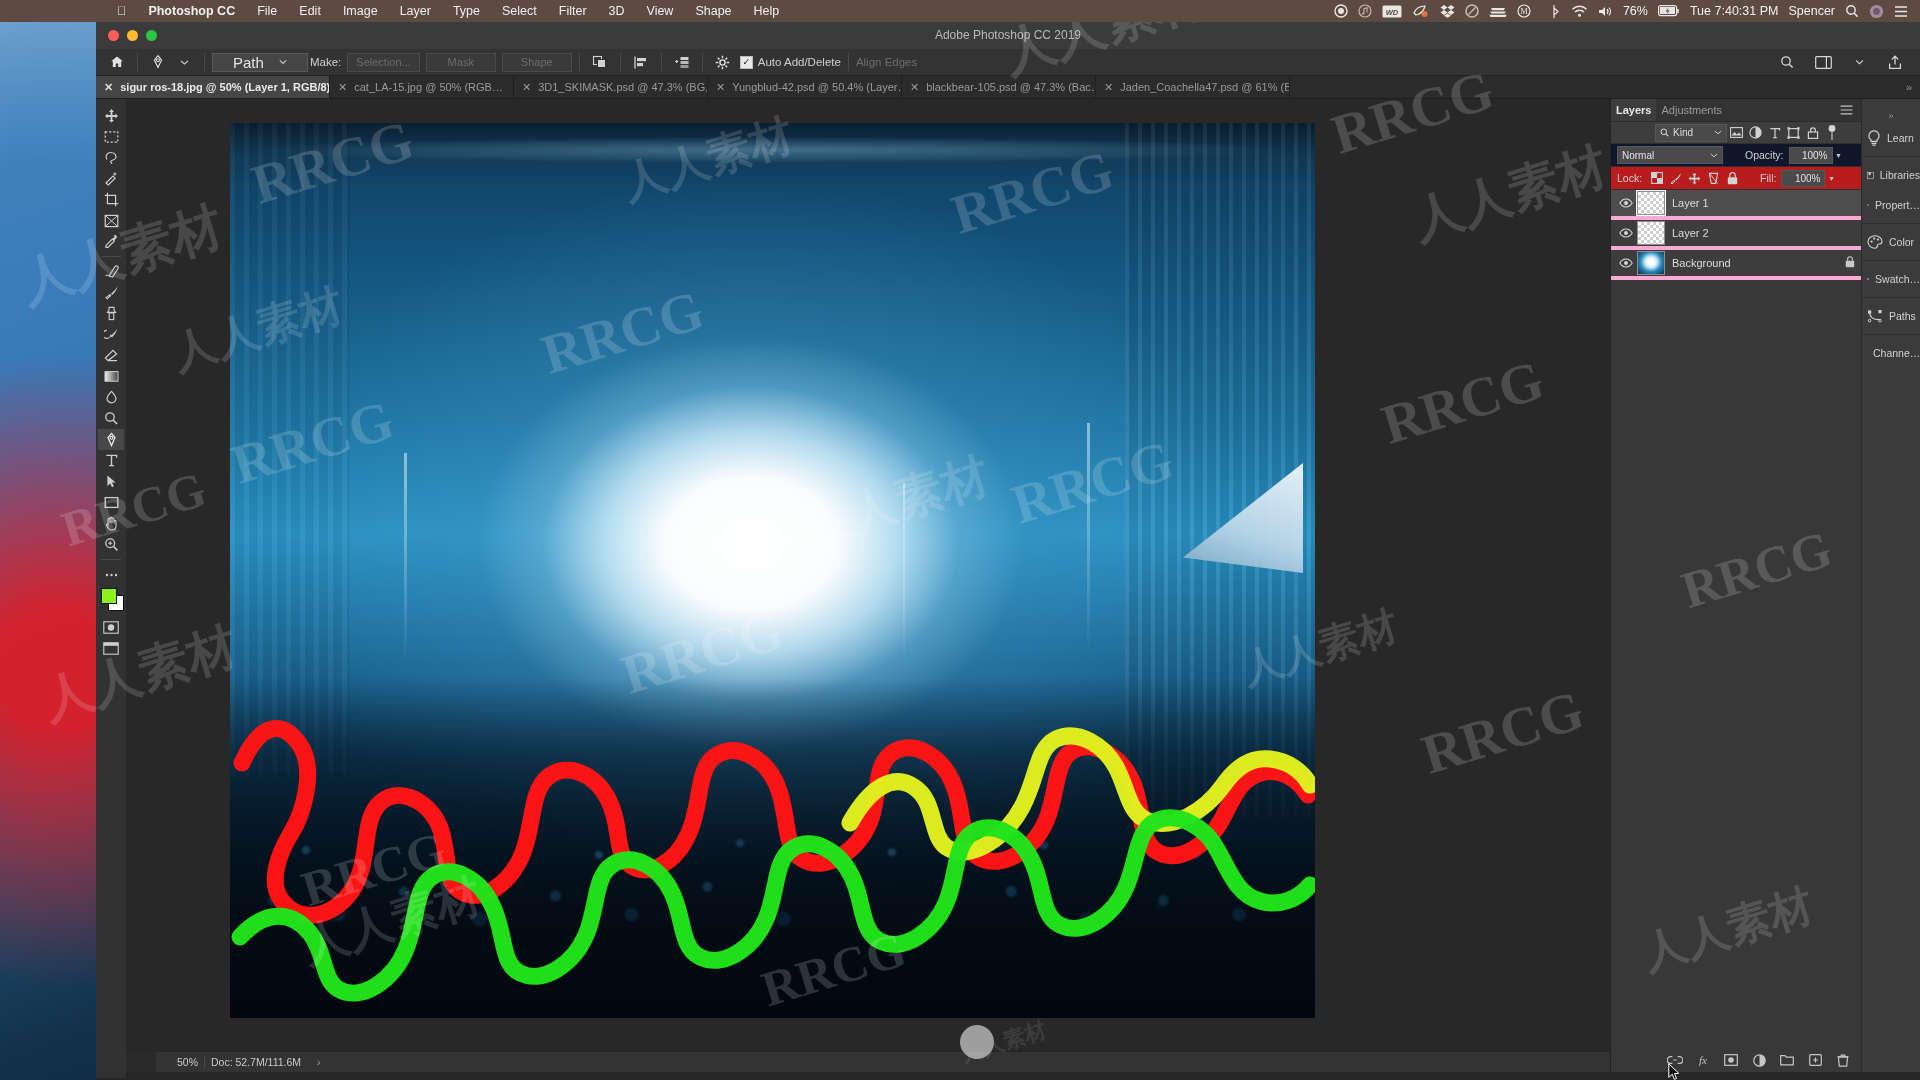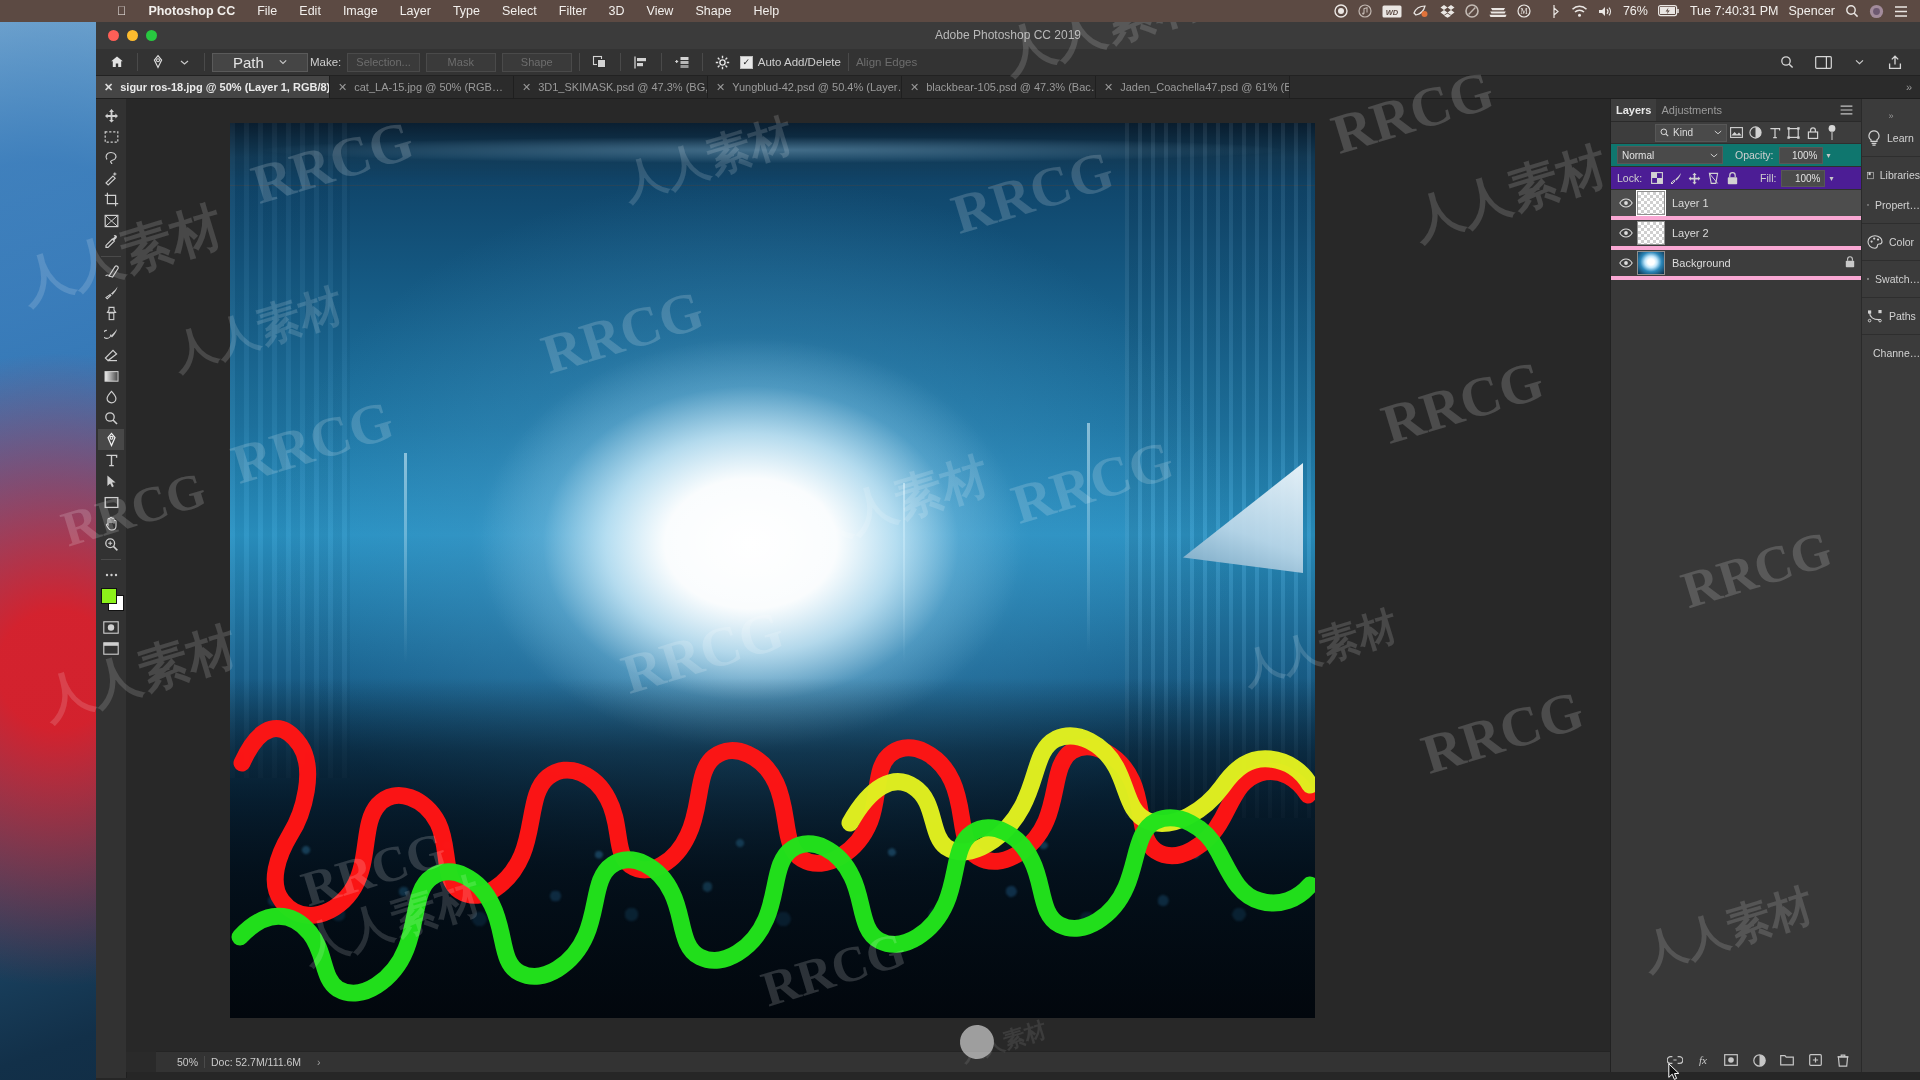--- a/index.html
+++ b/index.html
@@ -153,29 +153,29 @@
   .ptab.active{background:#3d3d3d;color:#e8e8e8;font-weight:bold;}
   .ptab-menu{margin-left:auto;display:flex;align-items:center;padding:0 8px;color:#b5b5b5;}
 
   .filterrow{height:21px;display:flex;align-items:center;gap:0;padding:0 6px;background:#3d3d3d;
     border-bottom:1px solid #2f2f2f;}
   .kind{height:16px;background:#4a4a4a;border:1px solid #575757;display:flex;align-items:center;gap:4px;
     padding:0 4px;color:#dcdcdc;font-size:10px;min-width:62px;margin-left:38px;}
   .kind .spacer{flex:1;}
   .fi{width:19px;height:17px;display:flex;align-items:center;justify-content:center;color:#cfcfcf;}
 
-  .blendrow{height:22px;display:flex;align-items:center;gap:0;padding:0 6px;background:#0f766e;
+  .blendrow{height:22px;display:flex;align-items:center;gap:0;padding:0 6px;background:#0f172a;
     border-bottom:1px solid #2f2f2f;font-size:10.5px;color:#cfcfcf;}
   .blend{height:16px;flex:0 0 96px;background:#4a4a4a;border:1px solid #575757;display:flex;align-items:center;
     justify-content:space-between;padding:0 4px;color:#e2e2e2;font-size:10px;}
   .numbox{height:15px;background:#4a4a4a;border:1px solid #575757;color:#e2e2e2;font-size:10px;
     display:inline-flex;align-items:center;padding:0 4px;min-width:34px;justify-content:flex-end;}
   .tiny-caret{font-size:8px;color:#c8c8c8;}
 
-  .lockrow{height:22px;display:flex;align-items:center;gap:0;padding:0 6px;background:#4c1d95;
+  .lockrow{height:22px;display:flex;align-items:center;gap:0;padding:0 6px;background:#b91c1c;
     border-bottom:1px solid #2f2f2f;font-size:10.5px;color:#cfcfcf;}
   .li{width:19px;height:18px;display:flex;align-items:center;justify-content:center;color:#d0d0d0;}
 
   .layers-list{background:#3d3d3d;}
   .layer{height:26px;display:flex;align-items:center;gap:0;padding:0 6px;border-bottom:4px solid #f9a8d4;
     font-size:11px;color:#dcdcdc;position:relative;}
   .layer.sel{background:#4d4d4d;}
   .eye{width:18px;display:flex;align-items:center;justify-content:center;color:#d8d8d8;}
   .thumb{width:26px;height:22px;border:1px solid #8f8f8f;margin:0 7px 0 2px;background:#fff;}
   .thumb.checker{background-image:
@@ -725,21 +725,21 @@
               </span>
             </div>
 
             <div class="blendrow">
               <span class="blend">
                 <span>Normal</span>
                 <svg width="8" height="5" viewBox="0 0 8 5">
                     <path d="M0.8 1 4 3.8 7.2 1" fill="none" stroke="#cacaca" stroke-width="1"></path>
                   </svg>
               </span>
-              <span style="margin-left:12px">Opacity:</span>
+              <span style="margin-left:22px">Opacity:</span>
               <span class="numbox" style="margin-left:5px">100%</span>
               <span class="tiny-caret" style="margin-left:4px">▾</span>
             </div>
 
             <div class="lockrow">
               <span>Lock:</span>
               <span class="li" style="margin-left:5px">
                 <svg width="12" height="12" viewBox="0 0 12 12">
                     <rect x="0.6" y="0.6" width="10.8" height="10.8" fill="none" stroke="#d2d2d2" stroke-width="1.1"></rect>
                     <rect x="0.6" y="0.6" width="5.4" height="5.4" fill="#d2d2d2"></rect>

